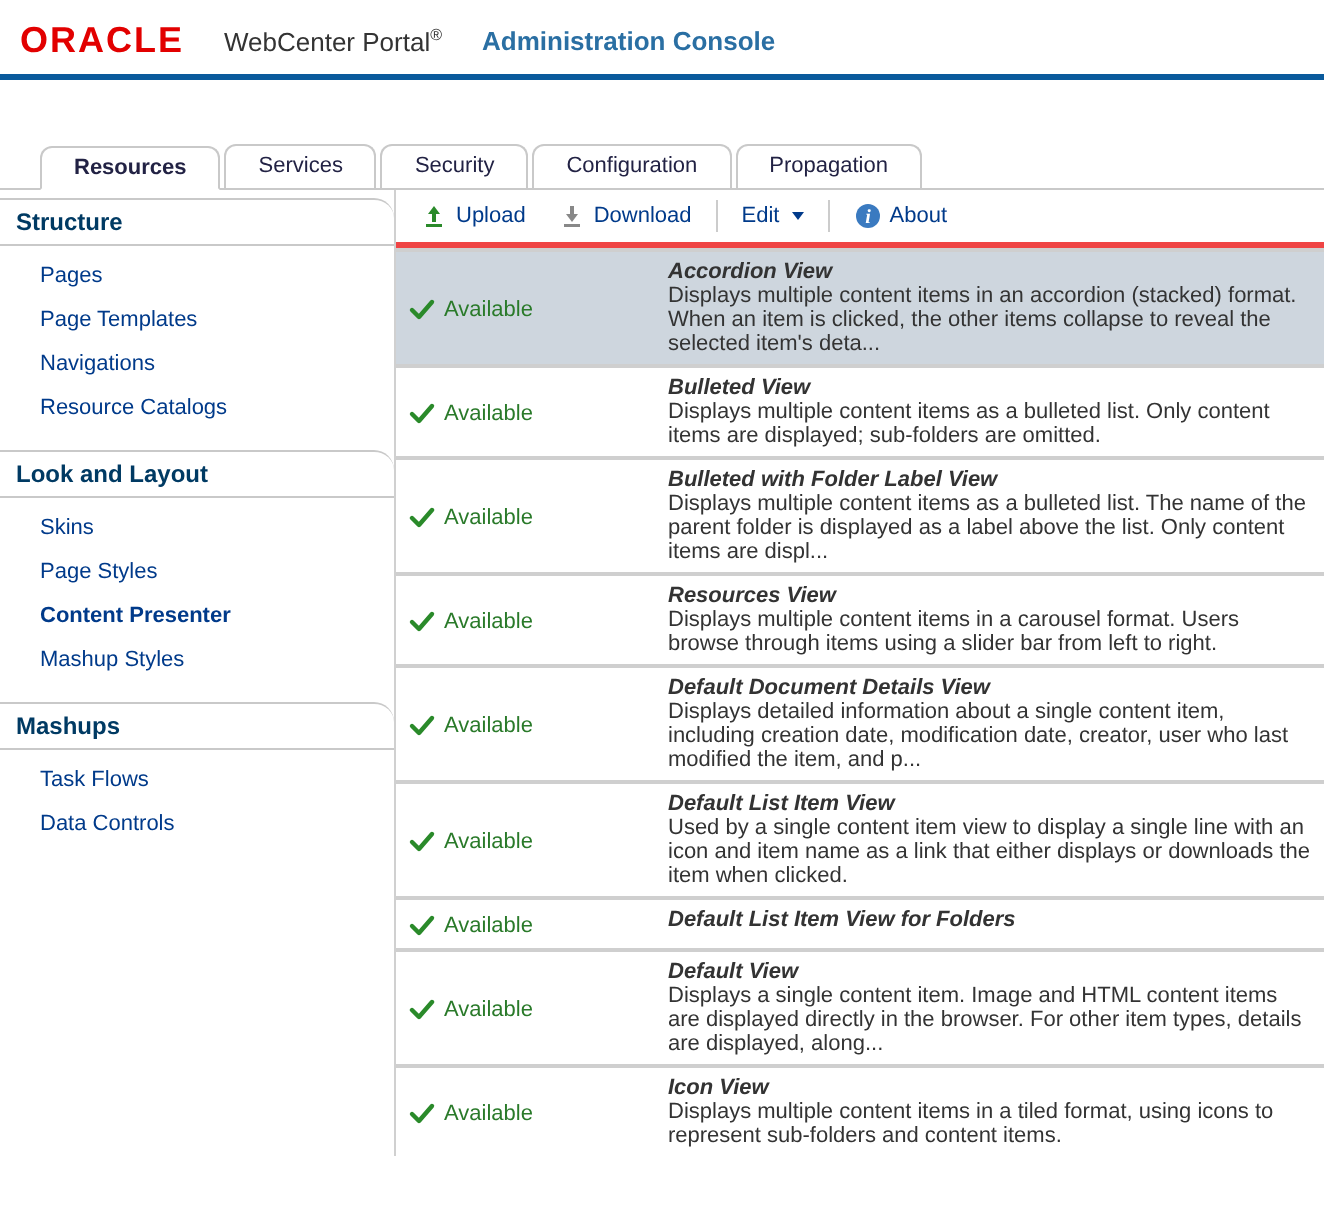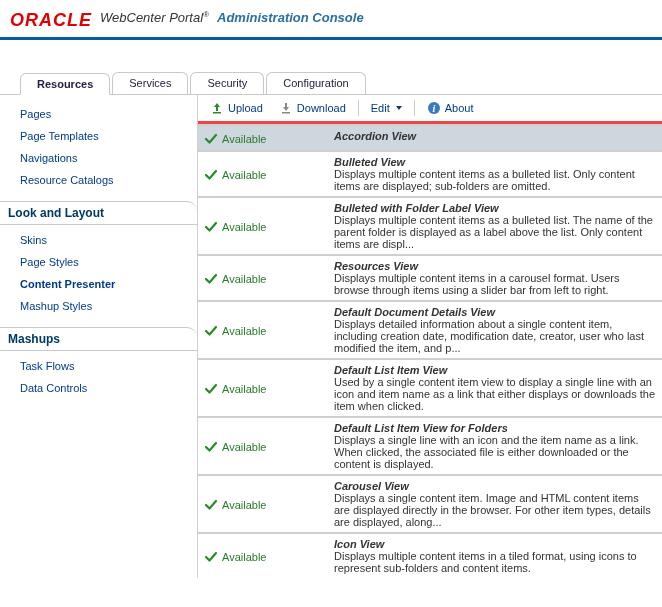--- a/index.html
+++ b/index.html
@@ -1,18 +1,18 @@
 <!DOCTYPE html>
 <html><head>
 <meta charset="utf-8">
 <style>
 * { box-sizing: border-box; margin: 0; padding: 0; }
 body { font-family: Tahoma, Arial, sans-serif; font-size: 11px; color: #333; background: #fff; width: 662px; }
 .header { padding: 10px 10px 6px 10px; border-bottom: 3px solid #0a5a9c; }
-.header-row { display: flex; align-items: flex-start; gap: 8px; font-style: italic; }
+.header-row { display: flex; align-items: center; gap: 20px; }
 .logo { color: #e20000; font-size: 18px; font-weight: bold; letter-spacing: 1px; }
 .product { color: #333; font-size: 13px; }
 .product sup { font-size: 8px; }
 .adm { color: #2a6fa3; font-size: 13px; font-weight: bold; }
 .tabs { display: flex; padding: 32px 15px 0 20px; border-bottom: 1px solid #c9c9c9; }
 .tab { padding: 4px 16px; border: 1px solid #c9c9c9; border-bottom: none; border-top-left-radius: 6px; border-top-right-radius: 6px; margin-right: 2px; background: #fff; color: #224; cursor: pointer; }
 .tab.active { font-weight: bold; background: #fff; position: relative; top: 1px; border-bottom: 1px solid #fff; }
 .main { display: flex; }
 .sidebar { width: 198px; border-right: 1px solid #d0d0d0; padding-top: 4px; }
 .section-head { border: 1px solid #c9c9c9; border-left: none; border-right: none; border-top-left-radius: 0; border-top-right-radius: 10px; padding: 4px 8px; font-weight: bold; color: #003a63; background: #fff; font-size: 12px; }
@@ -43,24 +43,26 @@
     <span class="product"><span>WebCenter Portal</span><sup>®</sup></span>
     <span class="adm">Administration Console</span>
   </div>
 </div>
 
 <div class="tabs" id="tabs">
     <div class="tab active">Resources</div>
     <div class="tab">Services</div>
     <div class="tab">Security</div>
     <div class="tab">Configuration</div>
+    <div class="tab">Propagation</div>
   </div>
 
 <div class="main">
   <div class="sidebar" id="sidebar">
+      <div class="section-head">Structure</div>
       <div class="section-items">
         <a class="nav-item">Pages</a>
         <a class="nav-item">Page Templates</a>
         <a class="nav-item">Navigations</a>
         <a class="nav-item">Resource Catalogs</a>
       </div>
       <div class="section-head">Look and Layout</div>
       <div class="section-items">
         <a class="nav-item">Skins</a>
         <a class="nav-item">Page Styles</a>
@@ -114,20 +116,21 @@
           <div class="row-status">
             <span class="icon">
               <svg width="14" height="14" viewBox="0 0 14 14">
                 <path d="M2 7 L5.5 10.5 L12 3" stroke="#2a8a2a" stroke-width="2.2" fill="none" stroke-linecap="round" stroke-linejoin="round"></path>
               </svg>
             </span>
             <span>Available</span>
           </div>
           <div class="row-body">
             <div class="row-title">Accordion View</div>
+            <div class="row-desc">Displays multiple content items in an accordion (stacked) format. When an item is clicked, the other items collapse to reveal the selected item's deta...</div>
           </div>
         </div>
         <div class="row">
           <div class="row-status">
             <span class="icon">
               <svg width="14" height="14" viewBox="0 0 14 14">
                 <path d="M2 7 L5.5 10.5 L12 3" stroke="#2a8a2a" stroke-width="2.2" fill="none" stroke-linecap="round" stroke-linejoin="round"></path>
               </svg>
             </span>
             <span>Available</span>
@@ -197,34 +200,33 @@
           <div class="row-status">
             <span class="icon">
               <svg width="14" height="14" viewBox="0 0 14 14">
                 <path d="M2 7 L5.5 10.5 L12 3" stroke="#2a8a2a" stroke-width="2.2" fill="none" stroke-linecap="round" stroke-linejoin="round"></path>
               </svg>
             </span>
             <span>Available</span>
           </div>
           <div class="row-body">
             <div class="row-title">Default List Item View for Folders</div>
-            <div class="row-desc">Displays a single line with an icon and the item name as a link. When clicked, the associated file is either downloaded or the content is displayed.</div>
-          </div>
-        </div>
-        <div class="row">
-          <div class="row-status">
-            <span class="icon">
-              <svg width="14" height="14" viewBox="0 0 14 14">
-                <path d="M2 7 L5.5 10.5 L12 3" stroke="#2a8a2a" stroke-width="2.2" fill="none" stroke-linecap="round" stroke-linejoin="round"></path>
-              </svg>
-            </span>
-            <span>Available</span>
-          </div>
-          <div class="row-body">
-            <div class="row-title">Carousel View</div>
+          </div>
+        </div>
+        <div class="row">
+          <div class="row-status">
+            <span class="icon">
+              <svg width="14" height="14" viewBox="0 0 14 14">
+                <path d="M2 7 L5.5 10.5 L12 3" stroke="#2a8a2a" stroke-width="2.2" fill="none" stroke-linecap="round" stroke-linejoin="round"></path>
+              </svg>
+            </span>
+            <span>Available</span>
+          </div>
+          <div class="row-body">
+            <div class="row-title">Default View</div>
             <div class="row-desc">Displays a single content item. Image and HTML content items are displayed directly in the browser. For other item types, details are displayed, along...</div>
           </div>
         </div>
         <div class="row">
           <div class="row-status">
             <span class="icon">
               <svg width="14" height="14" viewBox="0 0 14 14">
                 <path d="M2 7 L5.5 10.5 L12 3" stroke="#2a8a2a" stroke-width="2.2" fill="none" stroke-linecap="round" stroke-linejoin="round"></path>
               </svg>
             </span>

